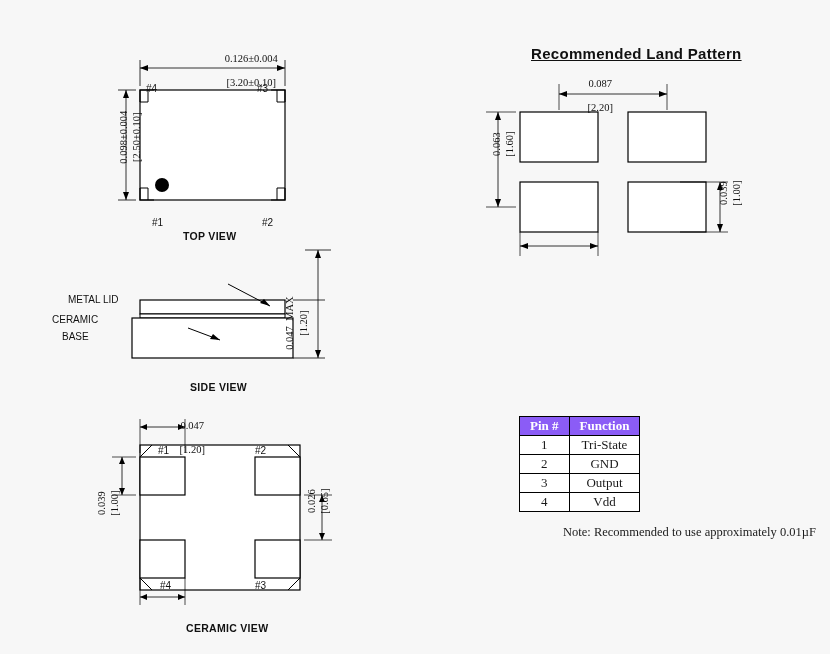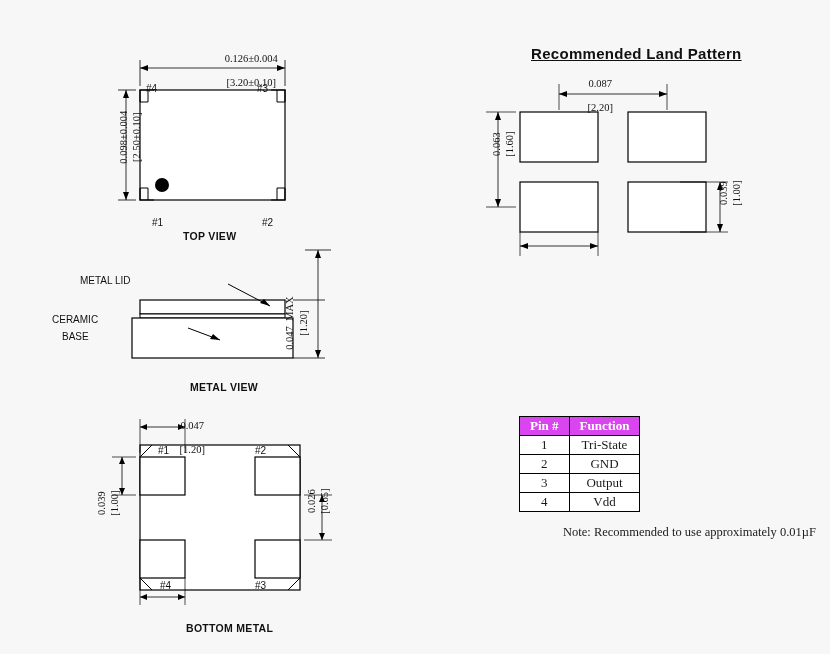--- a/index.html
+++ b/index.html
@@ -14,21 +14,21 @@
   .canvas{position:absolute;left:0;top:0;width:830px;height:654px;}
   .abs{position:absolute;}
   svg{overflow:visible;}
   .lbl{position:absolute;font-size:11px;line-height:12px;white-space:pre;color:#111;}
   .lbl.bold{font-weight:bold;font-family:"Liberation Sans",sans-serif;font-size:10.5px;letter-spacing:.3px;}
   .lbl.sans{font-family:"Liberation Sans",sans-serif;font-size:10px;}
   .vert{transform-origin:0 0;}
   .dimtxt{font-size:10.5px;text-align:center;line-height:12px;}
   
   .pintable{position:absolute;left:519px;top:416px;border-collapse:collapse;font-family:"Liberation Serif",serif;font-size:13px;}
-  .pintable th{background:#d946ef;color:#ffffff;font-weight:bold;border:1px solid #000;padding:1px 10px;text-align:center;font-size:13px;}
+  .pintable th{background:#8b5cf6;color:#ffffff;font-weight:bold;border:1px solid #000;padding:1px 10px;text-align:center;font-size:13px;}
   .pintable td{border:1px solid #000;padding:1px 10px;text-align:center;background:#fff;font-size:13px;}
   .note{position:absolute;left:506px;top:524px;width:310px;font-size:12.5px;line-height:17px;text-align:right;}
   .titleul{text-decoration:underline;}
 </style>
 </head>
 <body>
 
 <div class="canvas">
 
   <svg class="abs" style="left:110px;top:40px;" width="250" height="200">
@@ -94,32 +94,32 @@
     <line x1="78" y1="58" x2="110" y2="70" stroke="#000" stroke-width="1"></line>
     <polygon points="110,70 100,69 103,64" fill="#000"></polygon>
 
     <line x1="183" y1="30" x2="215" y2="30" stroke="#000" stroke-width="0.8"></line>
     <line x1="183" y1="88" x2="215" y2="88" stroke="#000" stroke-width="0.8"></line>
     <line x1="208" y1="-20" x2="208" y2="88" stroke="#000" stroke-width="0.8"></line>
     <polygon points="208,88 205,80 211,80" fill="#000"></polygon>
     <polygon points="208,-20 205,-12 211,-12" fill="#000"></polygon>
     <line x1="195" y1="-20" x2="221" y2="-20" stroke="#000" stroke-width="0.8"></line>
   </svg>
-  <div class="lbl sans" style="left:68px;top:275px;margin-left:12px;">METAL LID</div>
+  <div class="lbl sans" style="left:68px;top:294px;">METAL LID</div>
   <div class="lbl sans" style="left:52px;top:314px;">CERAMIC</div>
   <div class="lbl sans" style="left:62px;top:331px;text-align:right;">BASE</div>
   <div class="abs" style="left:272px;top:290px;">
     <div class="lbl dimtxt vert" style="left:0;top:82px;transform:rotate(-90deg);width:82px;">
       <span>0.047  MAX</span>
     </div>
     <div class="lbl dimtxt vert" style="left:14px;top:82px;transform:rotate(-90deg);width:82px;">
       <span>[1.20]</span>
     </div>
   </div>
-  <div class="lbl bold" style="left:190px;top:381px;">METAL VIEW</div>
+  <div class="lbl bold" style="left:190px;top:381px;">SIDE VIEW</div>
 
   <svg class="abs" style="left:110px;top:405px;" width="250" height="210">
 
     <rect x="30" y="40" width="160" height="145" fill="#ffffff" stroke="#000" stroke-width="1.2"></rect>
 
     <line x1="30" y1="52" x2="42" y2="40" stroke="#000" stroke-width="1"></line>
     <line x1="178" y1="40" x2="190" y2="52" stroke="#000" stroke-width="1"></line>
     <line x1="30" y1="173" x2="42" y2="185" stroke="#000" stroke-width="1"></line>
     <line x1="178" y1="185" x2="190" y2="173" stroke="#000" stroke-width="1"></line>
 
@@ -169,21 +169,21 @@
       <span>0.026</span>
     </div>
     <div class="lbl dimtxt vert" style="left:13px;top:0;transform:rotate(-90deg);width:48px;">
       <span>[0.65]</span>
     </div>
   </div>
   <div class="lbl sans" style="left:158px;top:445px;">#1</div>
   <div class="lbl sans" style="left:255px;top:445px;">#2</div>
   <div class="lbl sans" style="left:160px;top:580px;">#4</div>
   <div class="lbl sans" style="left:255px;top:580px;">#3</div>
-  <div class="lbl bold" style="left:186px;top:622px;">BOTTOM METAL</div>
+  <div class="lbl bold" style="left:186px;top:622px;">CERAMIC VIEW</div>
 
   <div class="lbl bold titleul" style="left:531px;top:48px;font-size:15px;">Recommended Land Pattern</div>
   <svg class="abs" style="left:480px;top:70px;" width="290" height="180">
 
     <rect x="40" y="42" width="78" height="50" fill="#ffffff" stroke="#000" stroke-width="1.2"></rect>
     <rect x="148" y="42" width="78" height="50" fill="#ffffff" stroke="#000" stroke-width="1.2"></rect>
     <rect x="40" y="112" width="78" height="50" fill="#ffffff" stroke="#000" stroke-width="1.2"></rect>
     <rect x="148" y="112" width="78" height="50" fill="#ffffff" stroke="#000" stroke-width="1.2"></rect>
 
     <line x1="79" y1="14" x2="79" y2="40" stroke="#000" stroke-width="0.7"></line>

